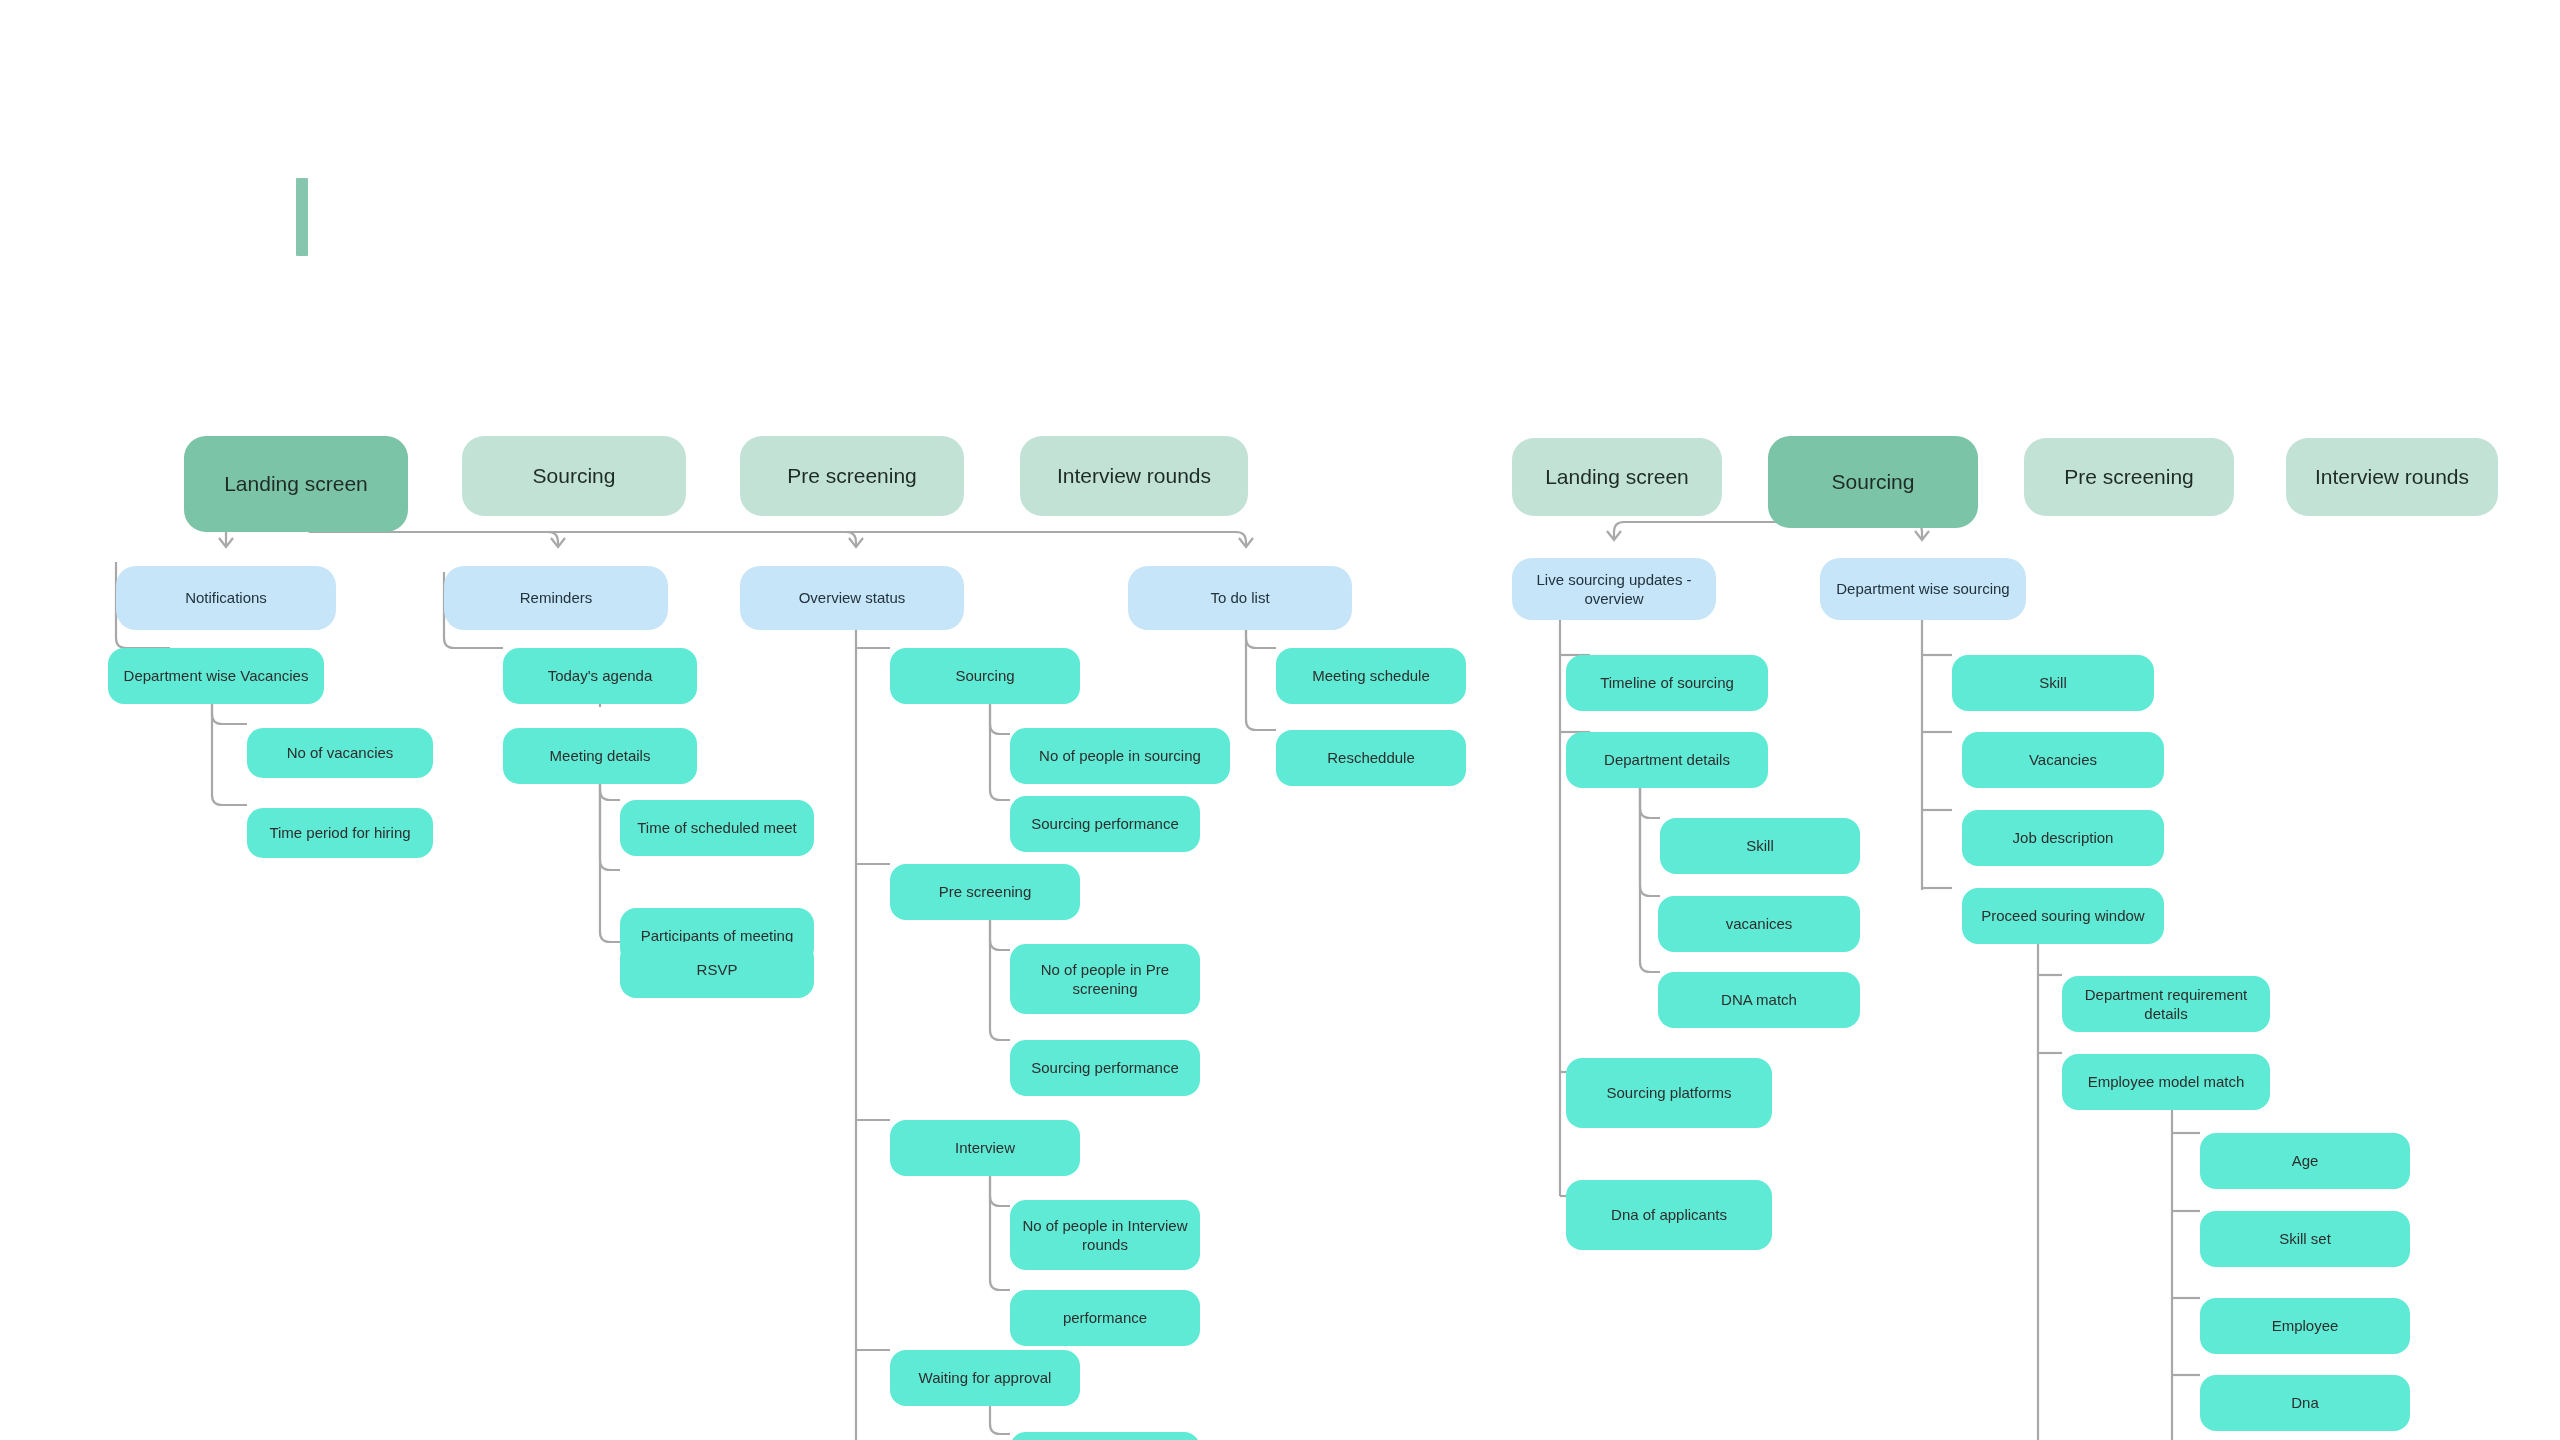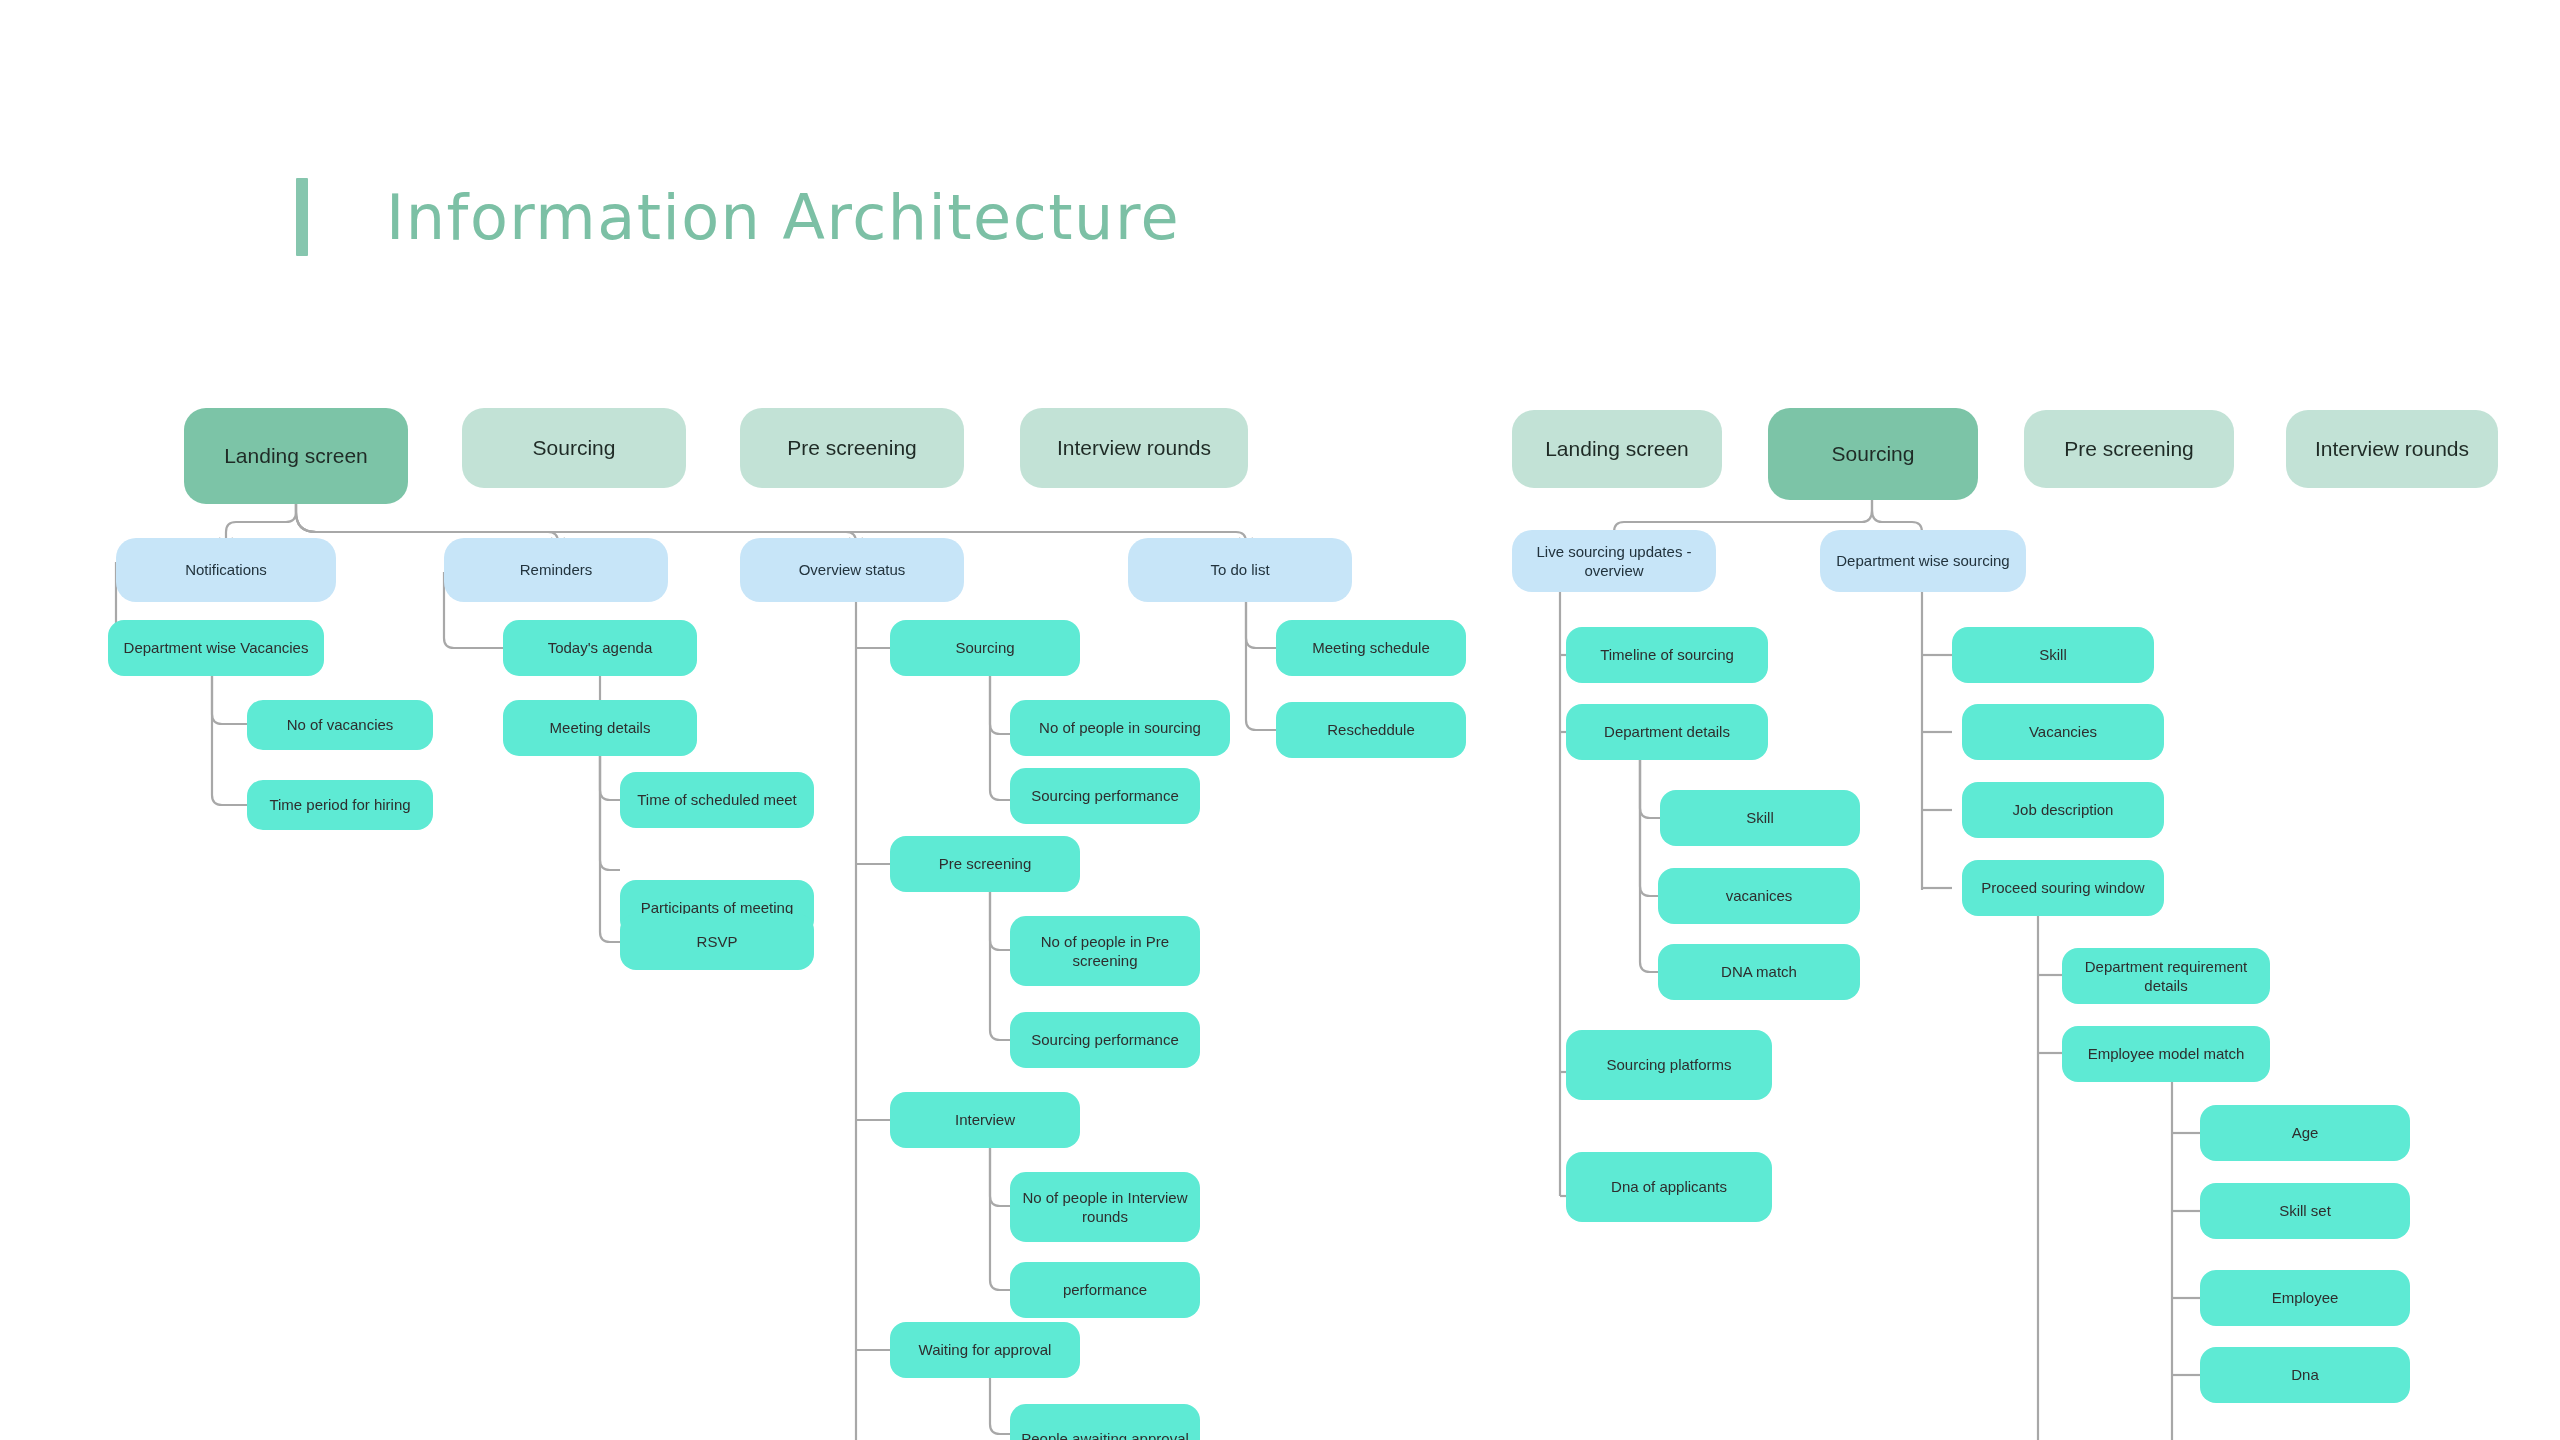--- a/index.html
+++ b/index.html
@@ -59,20 +59,21 @@
   .node {
     position: absolute;
     display: flex;
     align-items: center;
     justify-content: center;
     text-align: center;
     border-radius: 16px;
     color: #2c2c2c;
     line-height: 1.28;
     padding: 4px 10px;
+    margin-top: 28px;
   }
 
   .node.top {
     border-radius: 22px;
     font-size: 21px;
     color: #1f2b26;
   }
   .node.top.active  { background: #7cc4a7; }
   .node.top.passive { background: #c2e2d6; }
 
@@ -89,21 +90,20 @@
     color: #2e2e2e;
   }
 </style>
 </head>
 <body>
 
 <div id="canvas">
 
   <div id="title-block">
     <div id="title-bar"></div>
-    <div id="title-text">Information Architecture</div>
   </div>
 
   <svg id="wires" viewBox="0 0 2560 1440">
 
     <path d="M296,504 L296,512 Q296,522 286,522 L236,522 Q226,522 226,532 L226,545"></path>
     <path d="M296,504 L296,512 Q296,532 316,532 L548,532 Q558,532 558,542 L558,545"></path>
     <path d="M296,504 L296,512 Q296,532 316,532 L846,532 Q856,532 856,542 L856,545"></path>
     <path d="M296,504 L296,512 Q296,532 316,532 L1236,532 Q1246,532 1246,542 L1246,545"></path>
     <path class="arrowhead" d="M219,538 L226,547 L233,538"></path>
     <path class="arrowhead" d="M551,538 L558,547 L565,538"></path>

